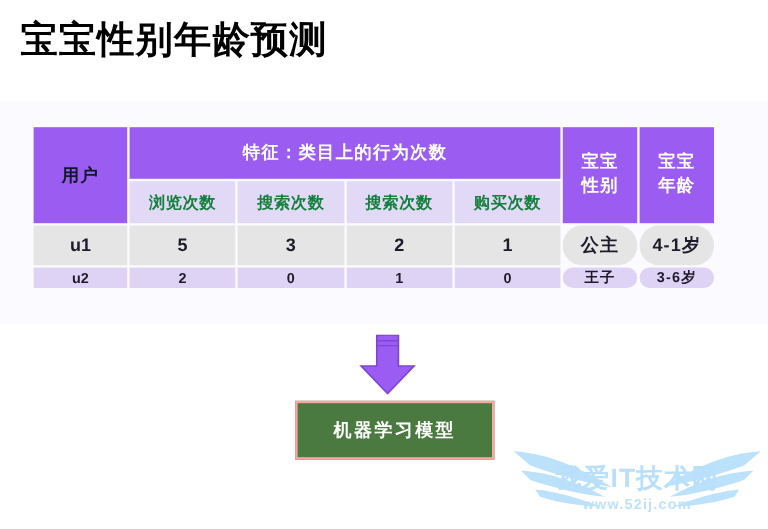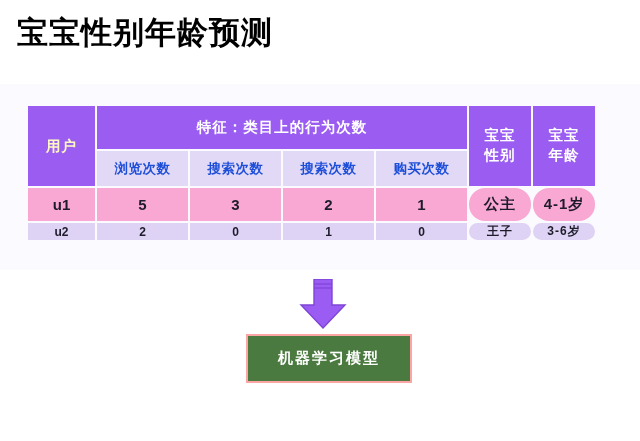--- a/index.html
+++ b/index.html
@@ -67,42 +67,42 @@
   }
 
   .h-main {
     background: #9b5cf2;
     color: #ffffff;
     font-size: 14.5px;
     letter-spacing: 1px;
   }
   .h-user {
     background: #9b5cf2;
-    color: #fef9c3;
+    color: #0f172a;
     font-size: 14.5px;
     letter-spacing: 1px;
-    width: 67px;
+    width: 78px;
   }
   .h-sub {
     background: #e2d9f7;
-    color: #1d4ed8;
+    color: #15803d;
     font-size: 13.5px;
     height: 35px;
     letter-spacing: 0.5px;
   }
   .h-side {
     background: #9b5cf2;
     color: #ffffff;
     font-size: 14.5px;
     line-height: 1.35;
     letter-spacing: 1px;
     width: 62px;
   }
   .row-a td {
-    background: #f9a8d4;
+    background: #e5e5e5;
     color: #1e1b2a;
     font-size: 15px;
     height: 33px;
   }
   .row-b td {
     background: #ded3f4;
     color: #1e1b2a;
     font-size: 12px;
     height: 16px;
   }
@@ -233,14 +233,30 @@
       <polygon points="17,0 35,0 35,26 48,26 26,49 4,26 17,26" fill="#9a5cf2" stroke="#7f45d6" stroke-width="1.4"></polygon>
       <line x1="17" y1="5" x2="35" y2="5" stroke="#7f45d6" stroke-width="1.2"></line>
       <line x1="17" y1="9" x2="35" y2="9" stroke="#7f45d6" stroke-width="1.2"></line>
     </svg>
   </div>
 
   <div class="model-box">
     <span>机器学习模型</span>
   </div>
 
+  <div class="watermark">
+    <svg width="214" height="78" viewBox="0 0 214 78" xmlns="http://www.w3.org/2000/svg">
+      <g fill="#a9d9fa" opacity="0.85">
+        <path d="M4 14 C 34 16, 60 28, 86 44 C 62 40, 40 34, 18 26 Z"></path>
+        <path d="M10 30 C 36 32, 58 40, 80 52 C 58 50, 36 44, 18 38 Z"></path>
+        <path d="M22 46 C 42 48, 60 54, 76 60 C 58 60, 38 56, 26 52 Z"></path>
+        <path d="M210 14 C 180 16, 154 28, 128 44 C 152 40, 174 34, 196 26 Z"></path>
+        <path d="M204 30 C 178 32, 156 40, 134 52 C 156 50, 178 44, 196 38 Z"></path>
+        <path d="M192 46 C 172 48, 154 54, 138 60 C 156 60, 176 56, 188 52 Z"></path>
+      </g>
+    </svg>
+    <div class="wm-text">
+      <div class="wm-main">我爱IT技术网</div>
+      <div class="wm-sub">www.52ij.com</div>
+    </div>
+  </div>
 
 </div>
 
 </body></html>

